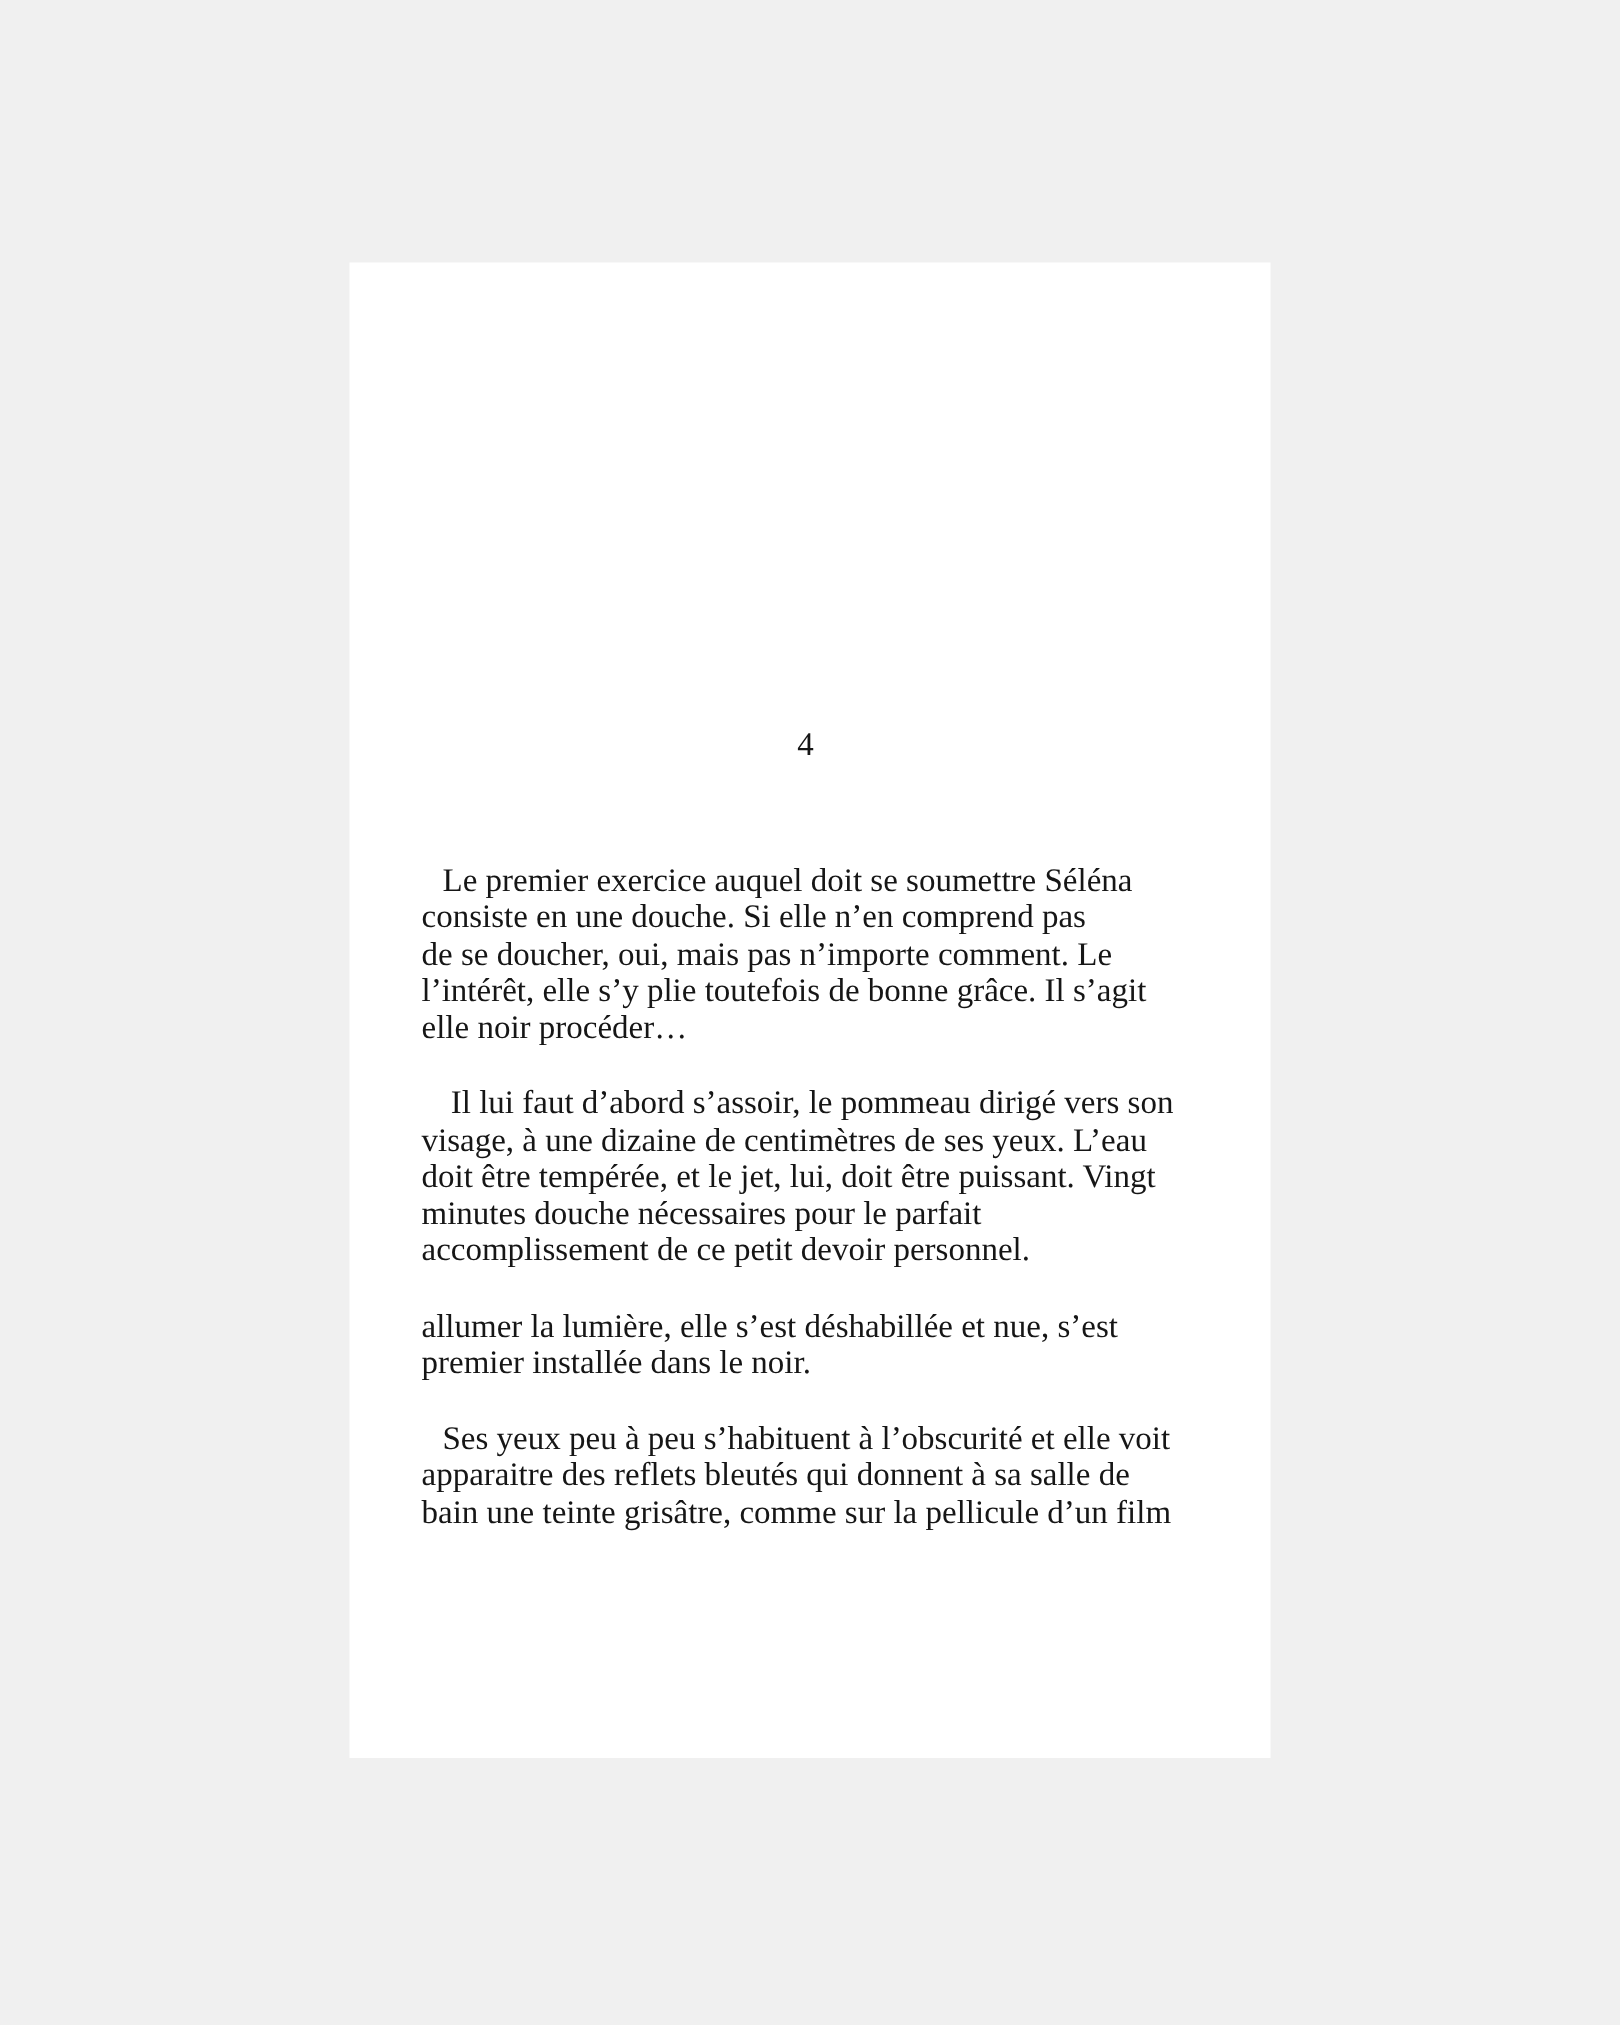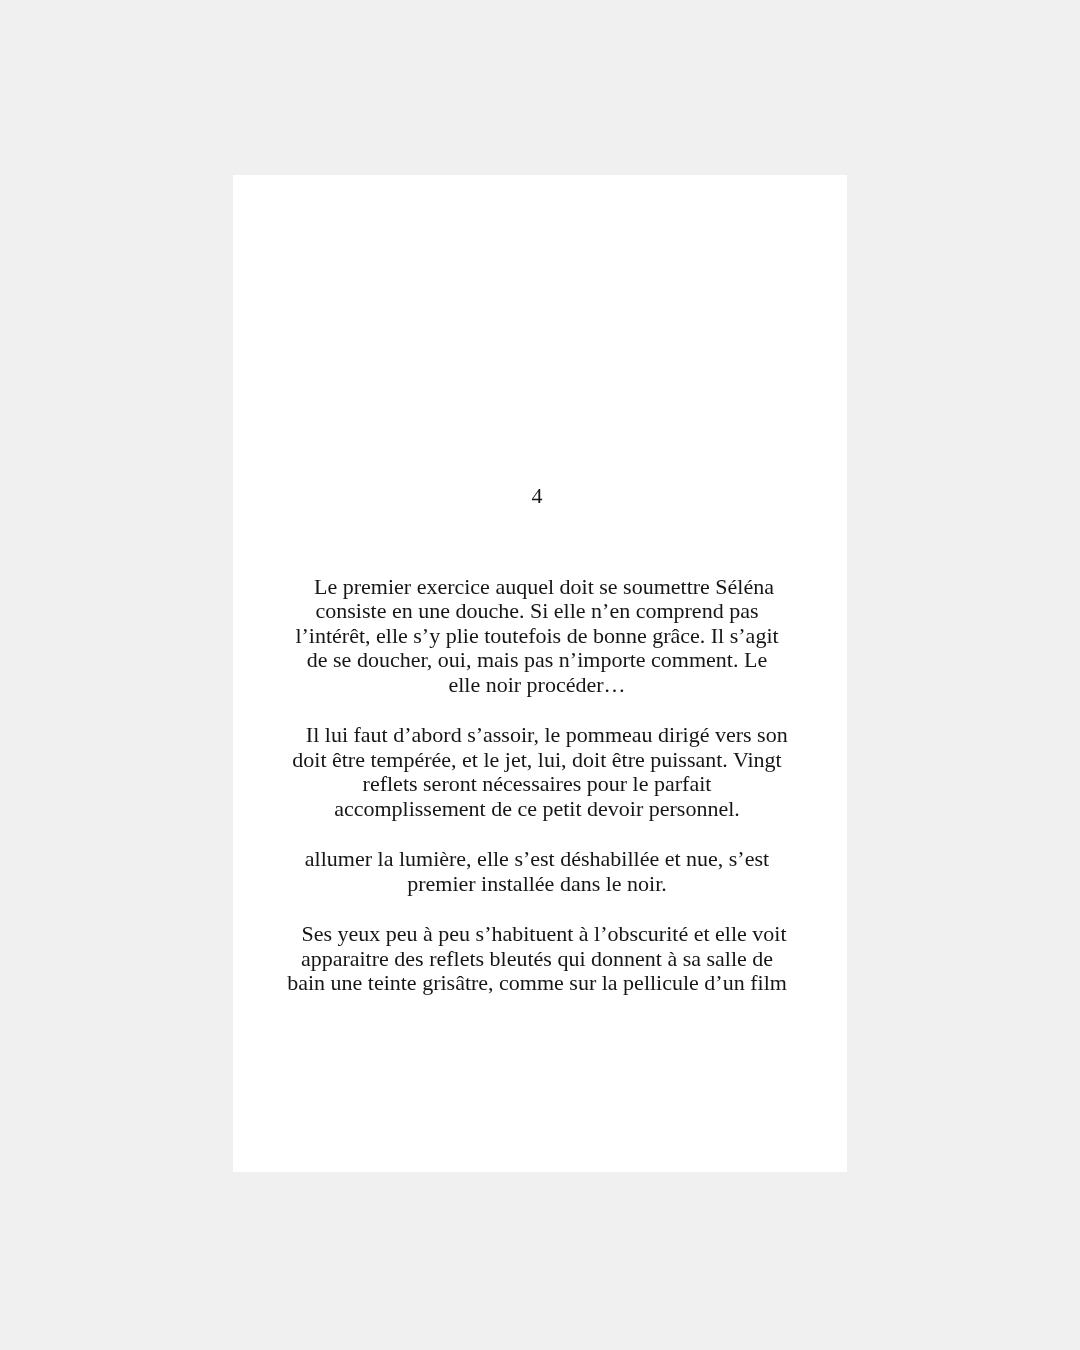--- a/index.html
+++ b/index.html
@@ -34,21 +34,20 @@
   }
   .page-number {
     text-align: center;
   }
   .body-text {
     margin-top: 66px;
     width: 512px;
   }
   .para {
     margin: 0 0 26px 0;
-    text-align: center;
   }
   .para:last-child {
     margin-bottom: 4px;
   }
   .line {
     white-space: pre;   
   }
   .line.first {
     padding-left: 14px; 
   }
@@ -56,28 +55,29 @@
 </head>
 <body style="background: rgb(240, 240, 240);">
 
 <div class="canvas">
   <div class="sheet" style="background: rgb(255, 255, 255); color: rgb(22, 22, 22);">
     <div class="page-number">4</div>
     <div class="body-text">
         <div class="para">
           <div class="line first">Le premier exercice auquel doit se soumettre Séléna</div>
           <div class="line">consiste en une douche. Si elle n’en comprend pas</div>
+          <div class="line">de se doucher, oui, mais pas n’importe comment. Le</div>
           <div class="line">l’intérêt, elle s’y plie toutefois de bonne grâce. Il s’agit</div>
-          <div class="line">de se doucher, oui, mais pas n’importe comment. Le</div>
           <div class="line">elle noir procéder…</div>
         </div>
         <div class="para">
           <div class="line first"> Il lui faut d’abord s’assoir, le pommeau dirigé vers son</div>
+          <div class="line">visage, à une dizaine de centimètres de ses yeux. L’eau</div>
           <div class="line">doit être tempérée, et le jet, lui, doit être puissant. Vingt</div>
-          <div class="line">reflets seront nécessaires pour le parfait</div>
+          <div class="line">minutes douche nécessaires pour le parfait</div>
           <div class="line">accomplissement de ce petit devoir personnel.</div>
         </div>
         <div class="para">
           <div class="line">allumer la lumière, elle s’est déshabillée et nue, s’est</div>
           <div class="line">premier installée dans le noir.</div>
         </div>
         <div class="para">
           <div class="line first">Ses yeux peu à peu s’habituent à l’obscurité et elle voit</div>
           <div class="line">apparaitre des reflets bleutés qui donnent à sa salle de</div>
           <div class="line">bain une teinte grisâtre, comme sur la pellicule d’un film</div>

